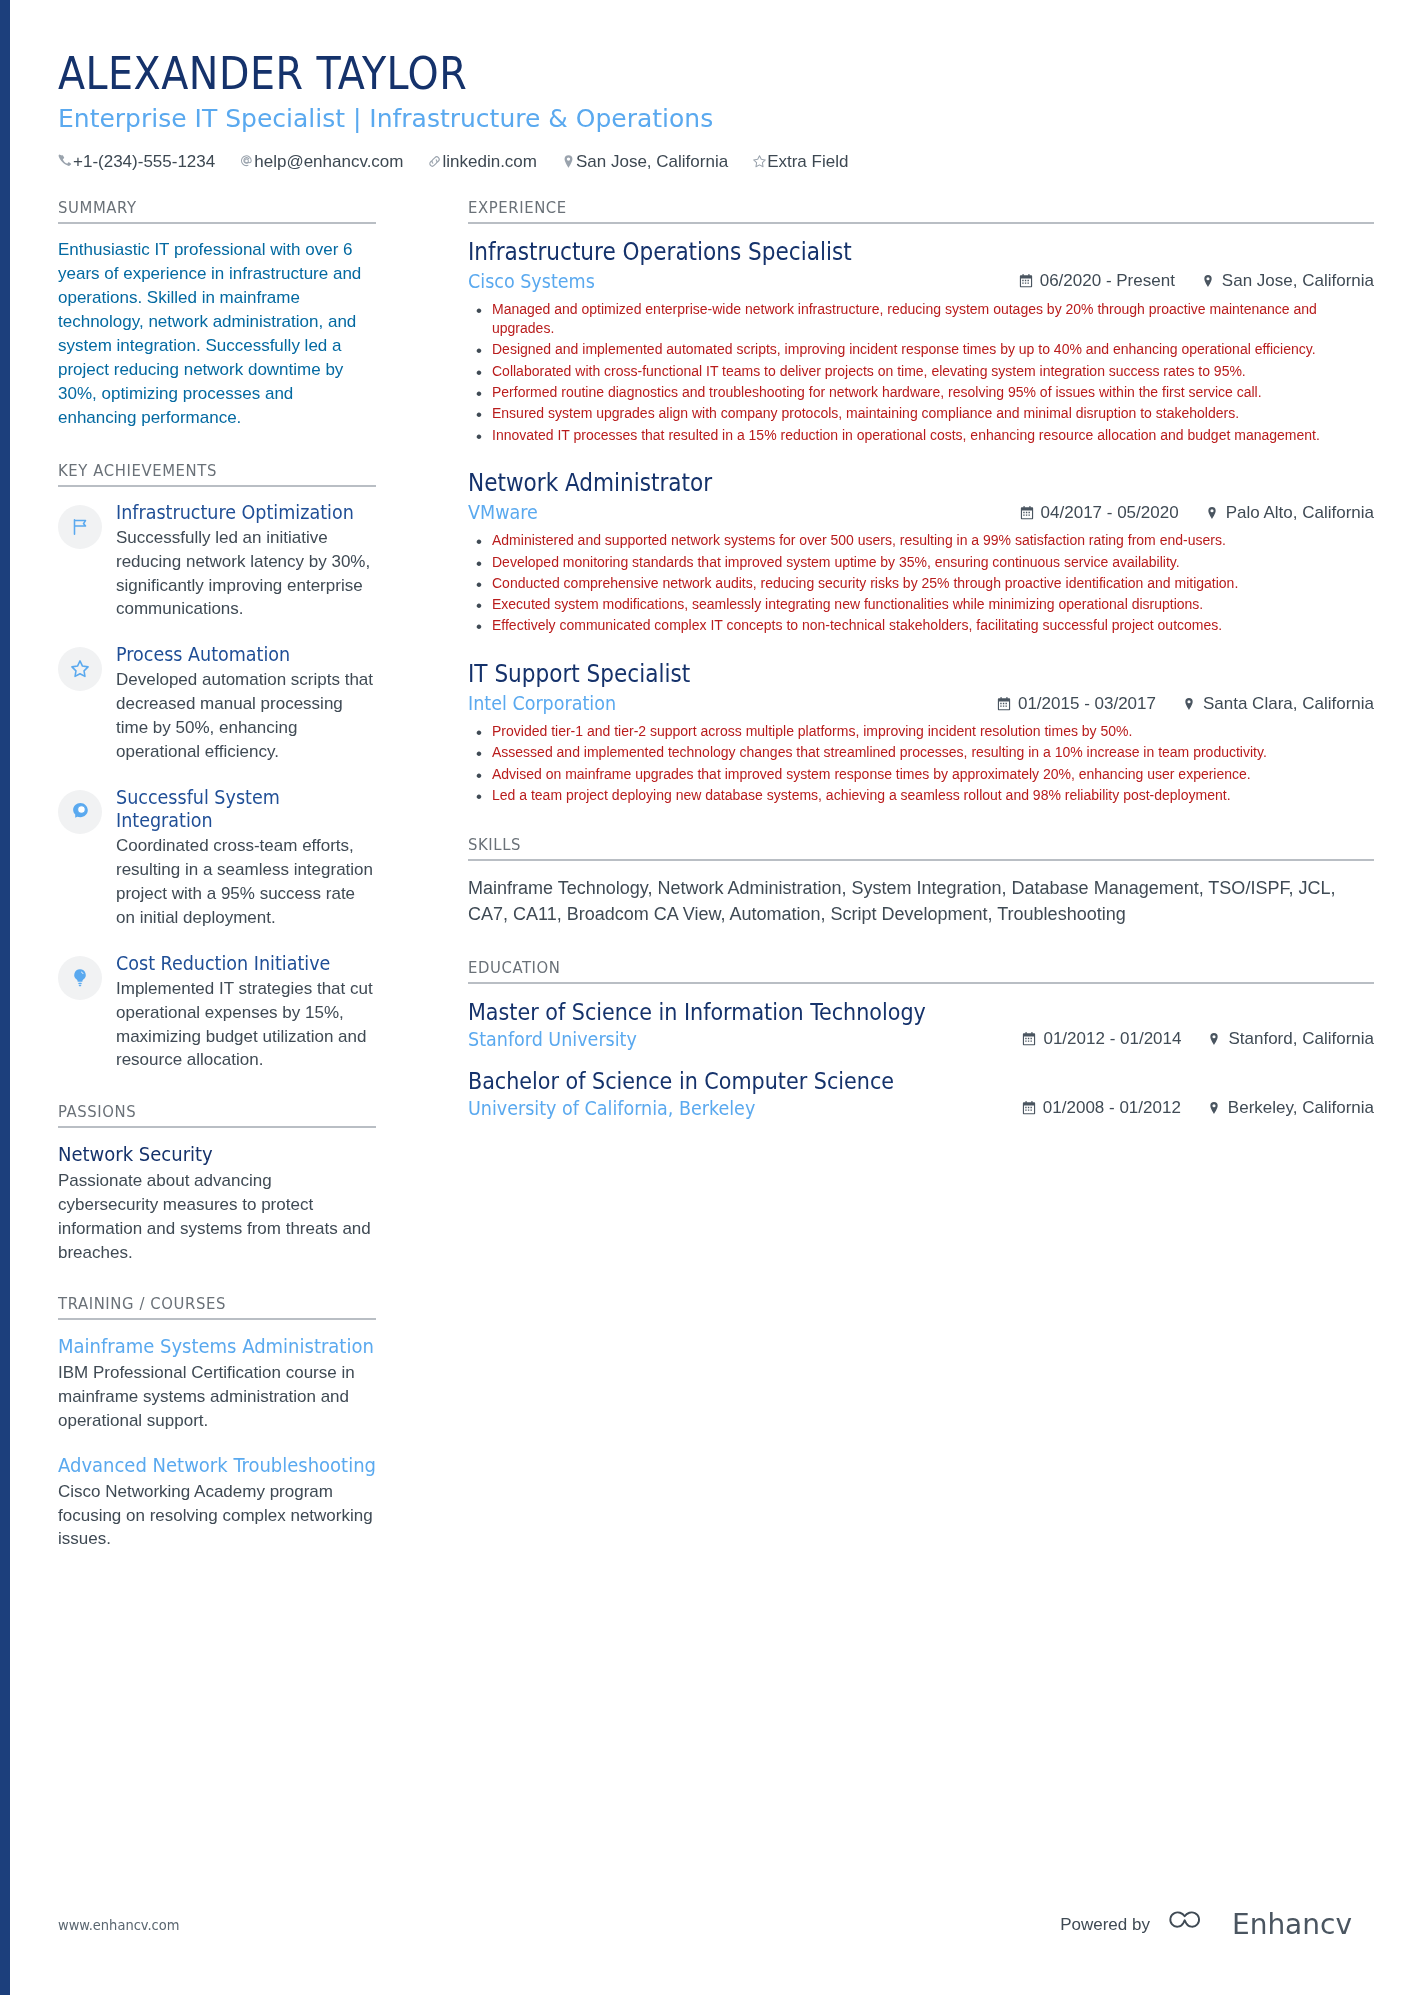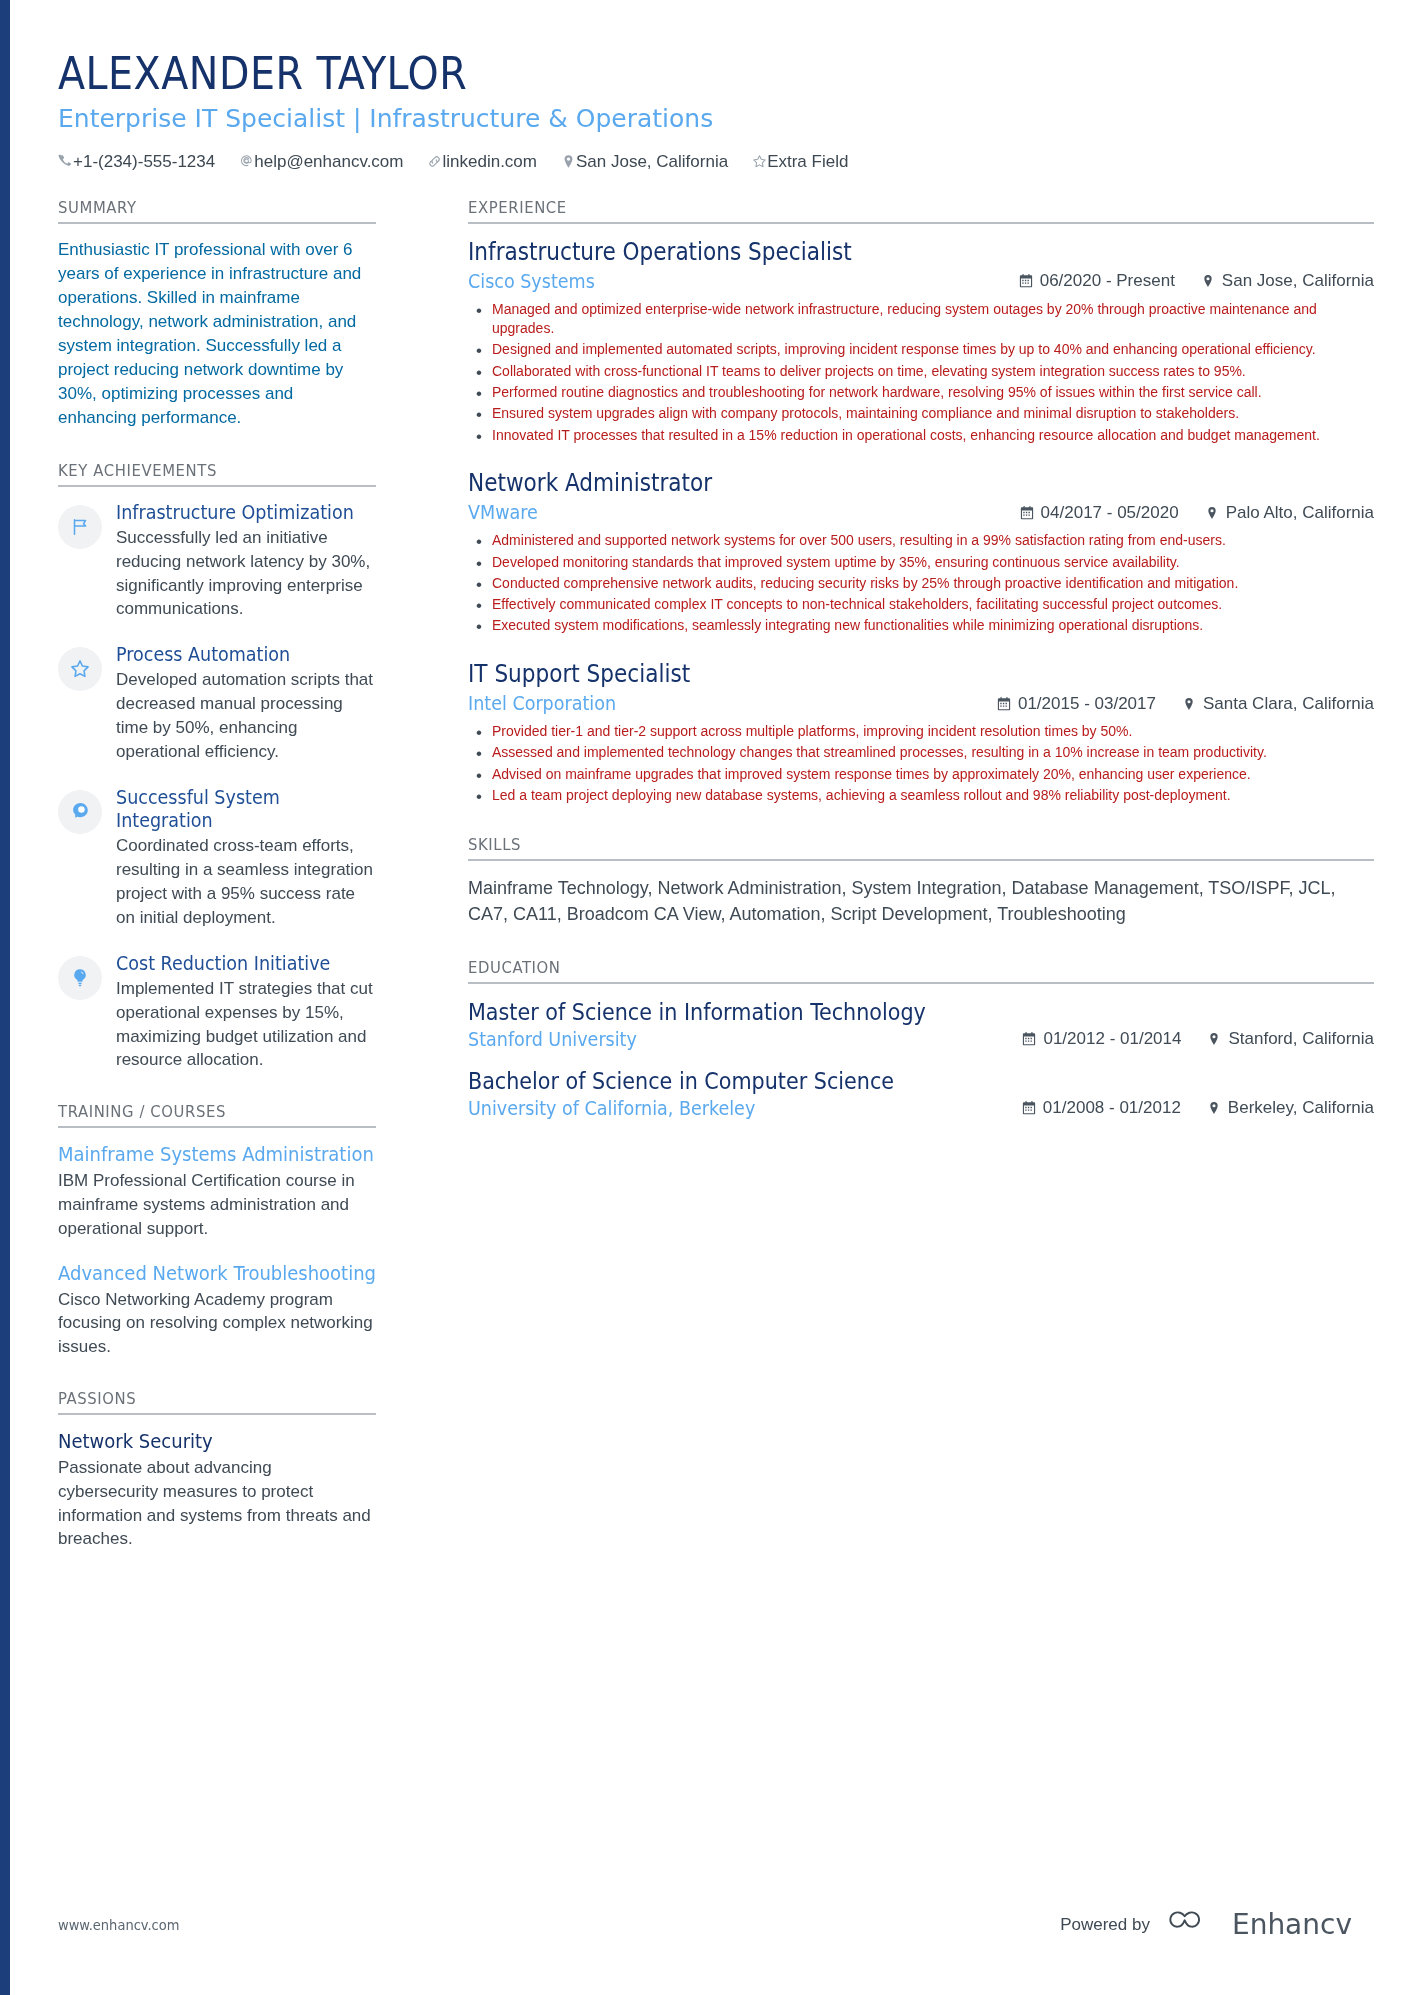--- a/index.html
+++ b/index.html
@@ -406,39 +406,39 @@
               <div class="ach-txt">
                 <div class="ach-title">Cost Reduction Initiative</div>
                 <div class="ach-desc">Implemented IT strategies that cut operational expenses by 15%, maximizing budget utilization and resource allocation.</div>
               </div>
             </div>
 
           </div>
         </div>
 
         <div class="sec">
+          <div class="sec-title">PASSIONS</div>
+          <div class="sec-body">
+            <div class="tr-item">
+              <div class="pa-title">Network Security</div>
+              <div class="tr-desc">Passionate about advancing cybersecurity measures to protect information and systems from threats and breaches.</div>
+            </div>
+          </div>
+        </div>
+
+        <div class="sec">
           <div class="sec-title">TRAINING / COURSES</div>
           <div class="sec-body">
             <div class="tr-item">
               <div class="tr-title">Mainframe Systems Administration</div>
               <div class="tr-desc">IBM Professional Certification course in mainframe systems administration and operational support.</div>
             </div>
             <div class="tr-item">
               <div class="tr-title">Advanced Network Troubleshooting</div>
               <div class="tr-desc">Cisco Networking Academy program focusing on resolving complex networking issues.</div>
-            </div>
-          </div>
-        </div>
-
-        <div class="sec">
-          <div class="sec-title">PASSIONS</div>
-          <div class="sec-body">
-            <div class="tr-item">
-              <div class="pa-title">Network Security</div>
-              <div class="tr-desc">Passionate about advancing cybersecurity measures to protect information and systems from threats and breaches.</div>
             </div>
           </div>
         </div>
 
       </div>
 
       <div class="col-gap"></div>
 
       <div class="col-right">
 
@@ -499,22 +499,22 @@
                         </svg>
                     </span>
                     <span>Palo Alto, California</span>
                   </span>
                 </span>
               </div>
               <ul class="bullets">
                 <li>Administered and supported network systems for over 500 users, resulting in a 99% satisfaction rating from end-users.</li>
                 <li>Developed monitoring standards that improved system uptime by 35%, ensuring continuous service availability.</li>
                 <li>Conducted comprehensive network audits, reducing security risks by 25% through proactive identification and mitigation.</li>
+                <li>Executed system modifications, seamlessly integrating new functionalities while minimizing operational disruptions.</li>
                 <li>Effectively communicated complex IT concepts to non-technical stakeholders, facilitating successful project outcomes.</li>
-                <li>Executed system modifications, seamlessly integrating new functionalities while minimizing operational disruptions.</li>
               </ul>
             </div>
 
             <div class="job">
               <div class="job-title">IT Support Specialist</div>
               <div class="job-meta">
                 <span class="job-company">Intel Corporation</span>
                 <span class="job-right">
                   <span class="mi">
                     <span class="gi">

